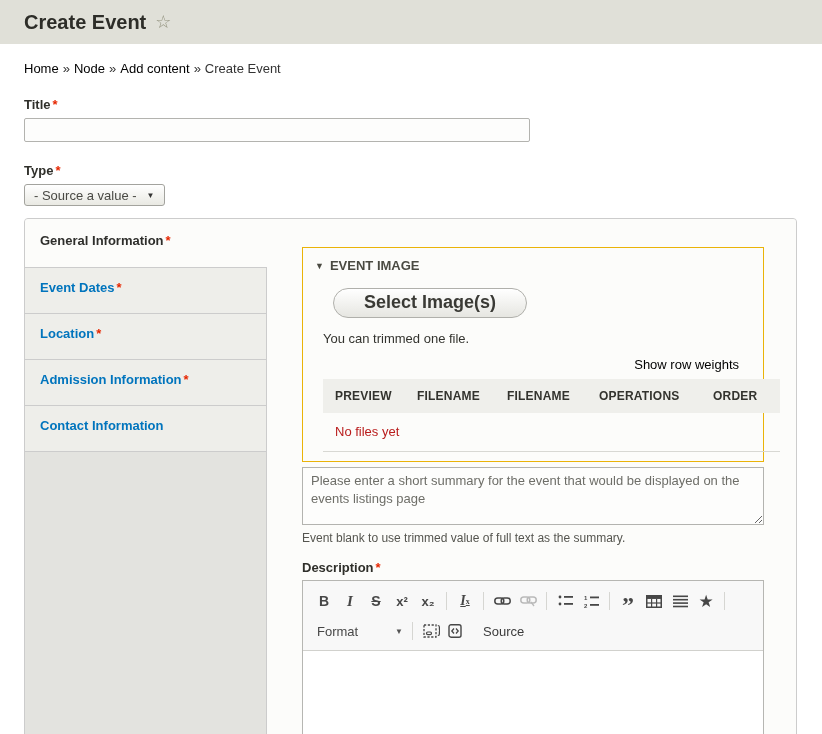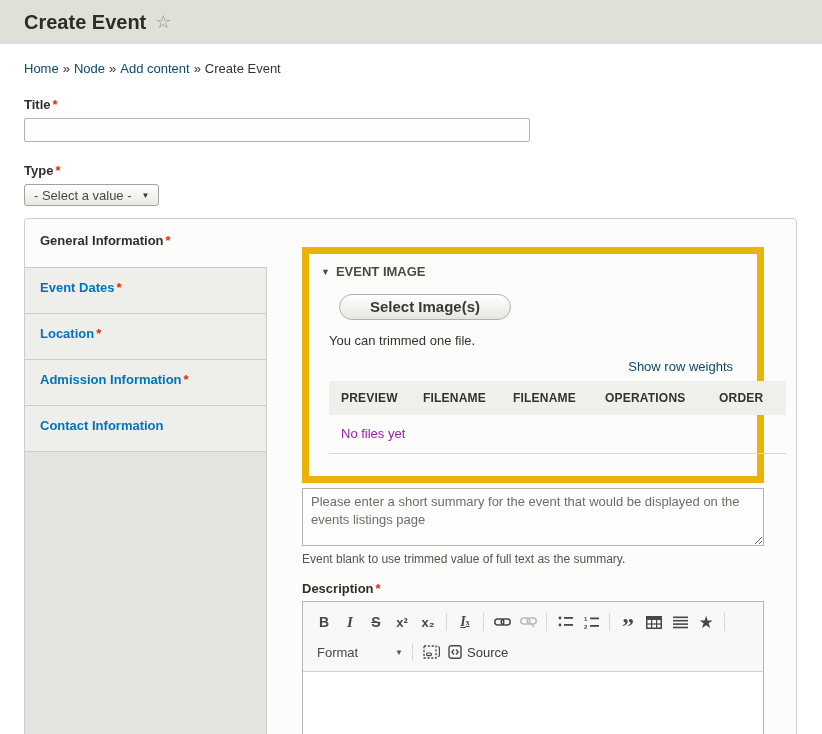--- a/index.html
+++ b/index.html
@@ -2,21 +2,21 @@
 <html><head>
 <meta charset="utf-8">
 <style>
   * { box-sizing: border-box; }
   html,body { margin:0; padding:0; }
   body {
     width:822px; height:734px; overflow:hidden;
     font-family:"Liberation Sans", sans-serif;
     font-size:13px; color:#333; background:#fff;
   }
-  a { color:#0c4a6e; text-decoration:none; }
+  a { color:#000000; text-decoration:none; }
 
   
   .page-header { background:#e0e0d8; height:44px; display:flex; align-items:center; padding:0 24px; gap:9px; }
   .page-title { font-size:20px; font-weight:bold; color:#2d2d28; margin:0; }
   .fav-star { color:#93937f; font-size:18px; line-height:1; cursor:pointer; }
 
   
   .breadcrumb { margin:17px 24px 0; }
   .breadcrumb .sep { color:#333; margin:0 4px; }
   .breadcrumb .current { color:#333; }
@@ -37,35 +37,35 @@
   .vtabs { margin:12px 0 0 24px; width:773px; height:527px;
     border:1px solid #ccc; border-radius:4px 4px 0 0;
     display:flex; overflow:hidden; background:#e3e3df; }
   .vtabs-menu { width:241px; flex:none; position:relative; z-index:2; }
   .vtab { background:#eeeeea; border-bottom:1px solid #ccc; padding:12px 15px 18px;
     font-weight:bold; color:#0074bd; cursor:pointer; }
   .vtab.active { background:#fcfcfa; color:#2e2e2b; padding:14px 15px 19px; margin-right:-1px; }
   .vtabs-pane { flex:1; background:#fcfcfa; border-left:1px solid #ccc; position:relative; }
 
   
-  .fieldset { margin:28px 0 0 35px; width:462px; border:7px solid #eab308; background:#fcfcfa;
-    padding:10px 12px 22px; }
+  .fieldset { margin:28px 0 0 35px; width:462px; border:1px solid #eab308; background:#fcfcfa;
+    padding:10px 12px 9px; }
   .legend { font-weight:bold; color:#4a4a42; cursor:pointer; }
   .legend .tri { font-size:9px; margin-right:6px; color:#4a4a42; display:inline-block; transform:translateY(-1px); }
   .select-images-btn { display:inline-block; margin:15px 0 0 18px; padding:3px 30px 4px;
     border:1px solid #b0b0ab; border-radius:20px; background:linear-gradient(#ffffff,#e6e6e1);
-    font-family:"Liberation Sans",sans-serif; font-weight:bold; font-size:15px; color:#3a3a35; cursor:pointer; }
+    font-family:"Liberation Sans",sans-serif; font-weight:bold; font-size:18px; color:#3a3a35; cursor:pointer; }
   .file-help { margin:13px 0 0 8px; color:#33332e; }
   .row-weights { display:block; text-align:right; margin:11px 12px 0 0; }
   .file-table { width:457px; margin:7px 0 0 8px; }
   .ft-head { display:flex; background:#efefeb; padding:10px 12px;justify-content:space-between; }
   .ft-head .col { font-size:12px; font-weight:bold; color:#33332e; letter-spacing:.2px; }
   .col-preview{width:82px;} .col-filename{width:90px;} .col-metadata{width:92px;}
   .col-operations{width:114px;} .col-order{flex:1;}
-  .ft-row { padding:11px 12px 12px; border-bottom:1px solid #d8d8d3; color:#a21caf; }
+  .ft-row { padding:11px 12px 12px; border-bottom:1px solid #d8d8d3; color:#b91c1c; }
 
   
   .pane-section { margin-left:35px; width:462px; }
   .summary-label { margin-top:14px; font-weight:bold; color:#2f2f2a; }
   .summary-textarea { display:block; margin-top:5px; width:462px; height:58px; resize:vertical;
     border:1px solid #b3b3af; background:#fdfdfc; padding:4px 8px;
     font-family:"Liberation Sans",sans-serif; font-size:13px; line-height:1.4; color:#333; }
   .summary-textarea::placeholder { color:#6e6e68; opacity:1; }
   .small-help { margin-top:6px; font-size:12px; color:#55554f; }
 
@@ -84,21 +84,21 @@
   .g-rf { font-family:"Liberation Serif",serif; font-style:italic; font-weight:bold;
           text-decoration:underline; font-size:14px; }
   .g-rf sub { font-size:8px; font-style:normal; }
   .g-quote { font-family:"Liberation Serif",serif; font-weight:bold; font-size:24px; line-height:10px;
              transform:translateY(4px); }
   .g-star { font-size:17px; }
   .disabled { opacity:.35; }
   .format-combo { display:flex; align-items:center; justify-content:space-between;
     width:96px; padding:0 4px 0 6px; color:#474747; cursor:pointer; height:24px; }
   .format-combo .arrow { font-size:8px; color:#555; }
-  .source-btn { display:flex; align-items:center; gap:5px; color:#3b3b3b; cursor:pointer; padding:0 4px; }
+  .source-btn { display:flex; align-items:center; gap:21px; color:#3b3b3b; cursor:pointer; padding:0 4px; }
   .editor-body { background:#fff; height:100px; padding:6px; cursor:text; }
   svg.ic { display:block; }
 </style>
 </head>
 <body>
 
 <div class="page-header">
   <h1 class="page-title">Create Event</h1>
   <span class="fav-star">☆</span>
 </div>
@@ -106,21 +106,21 @@
 <div class="breadcrumb">
   <a href="#">Home</a><span class="sep">»</span><a href="#">Node</a><span class="sep">»</span><a href="#">Add content</a><span class="sep">»</span><span class="current">Create Event</span>
 </div>
 
 <div class="form-top">
   <div class="field-label"><span>Title</span><span class="req">*</span></div>
   <input class="title-input" type="text" value="" style="">
 
   <div class="field-label"><span>Type</span><span class="req">*</span></div>
   <div class="select-box">
-    <span>- Select a value -</span>
+    <span>- Source a value -</span>
     <span class="arrow">▼</span>
   </div>
 </div>
 
 <div class="vtabs">
   <div class="vtabs-menu">
     <div class="vtab active">
       <span>General Information</span><span class="req">*</span>
     </div>
     <div class="vtab">

